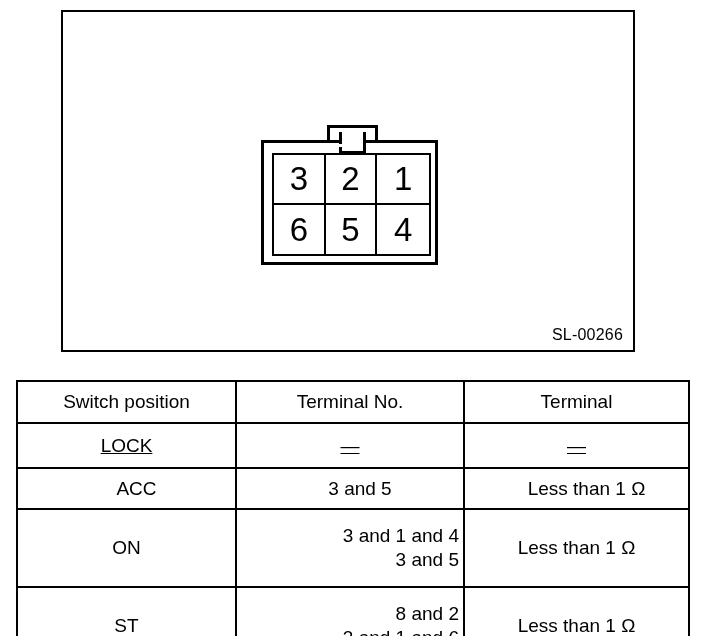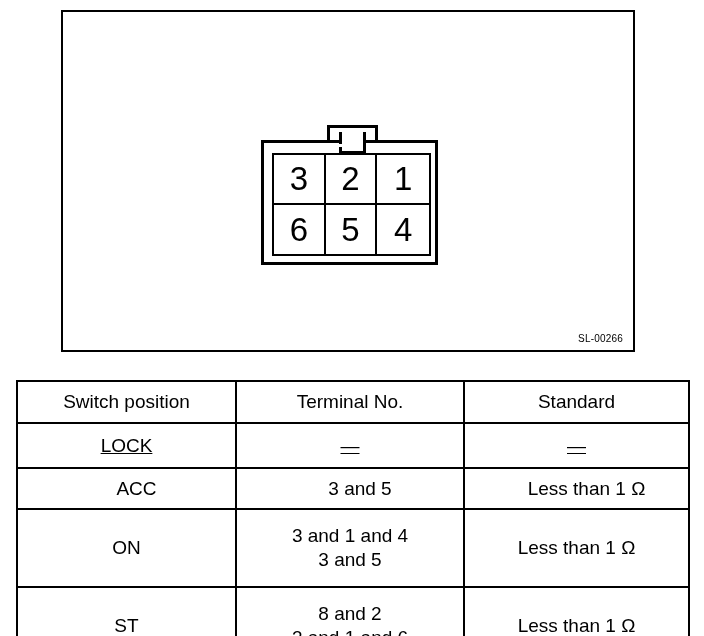--- a/index.html
+++ b/index.html
@@ -114,21 +114,21 @@
     line-height: 1;
     font-family: "Liberation Sans", sans-serif;
   }
   .pin-cell.col-last { border-right: none; }
   .pin-cell.row-last { border-bottom: none; }
 
   #figure-code {
     position: absolute;
     right: 10px;
     bottom: 6px;
-    font-size: 10px;
+    font-size: 16px;
     letter-spacing: 0.2px;
   }
 
   
   #spec-table {
     position: absolute;
     left: 16px;
     top: 380px;
     width: 672px;
     height: 254px;
@@ -150,21 +150,21 @@
     font-family: "Liberation Sans", sans-serif;
     padding: 2px 4px;
     line-height: 1.25;
   }
   #spec-table tr.r-head th { height: 36px; border-radius: 11px; }
   #spec-table tr.r-lock td { height: 39px; text-decoration: underline; }
   #spec-table tr.r-acc  td { height: 35px; padding-left: 24px; }
   #spec-table tr.r-on   td { height: 72px; }
   #spec-table tr.r-st   td { height: 72px; }
 
-  .multi-line span { display: block; }
+  .multi-line span { display: block; text-align: right; }
 </style>
 </head>
 <body>
 
 <div id="illustration-panel">
 
   <div id="connector-figure">
 
     <div class="shell-tab"></div>
     <div class="shell-body"></div>
@@ -188,21 +188,21 @@
 <table id="spec-table">
   <colgroup>
     <col class="c1">
       <col class="c2">
       <col class="c3">
   </colgroup>
   <thead>
     <tr class="r-head">
       <th>Switch position</th>
       <th>Terminal No.</th>
-      <th>Standard</th>
+      <th>Terminal</th>
     </tr>
   </thead>
   <tbody>
     <tr class="r-lock">
       <td>LOCK</td>
       <td>—</td>
       <td>—</td>
     </tr>
     <tr class="r-acc">
       <td>ACC</td>

